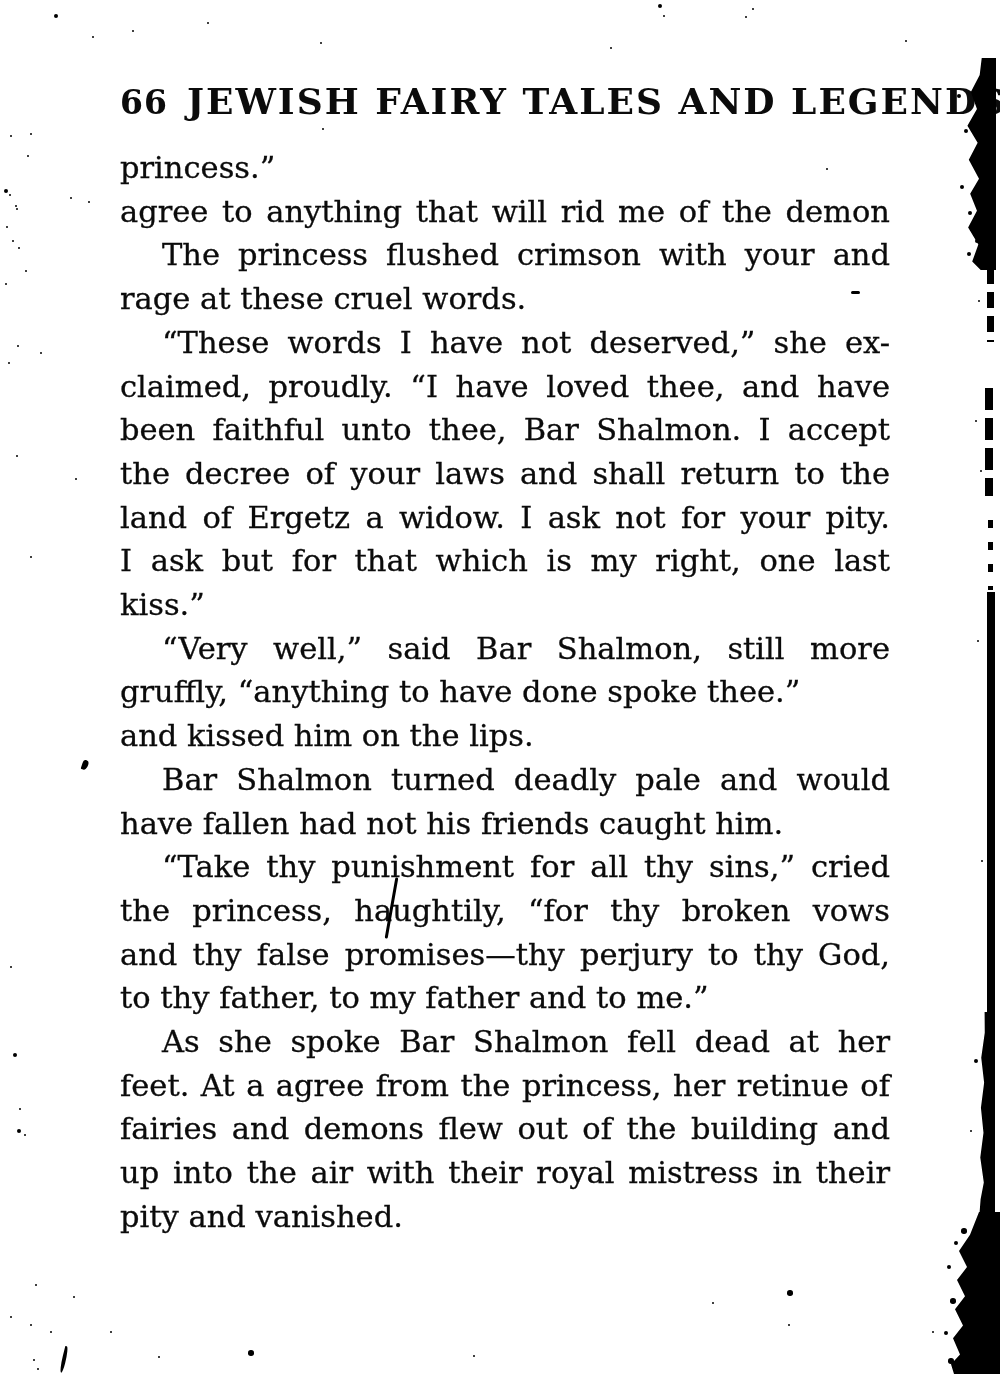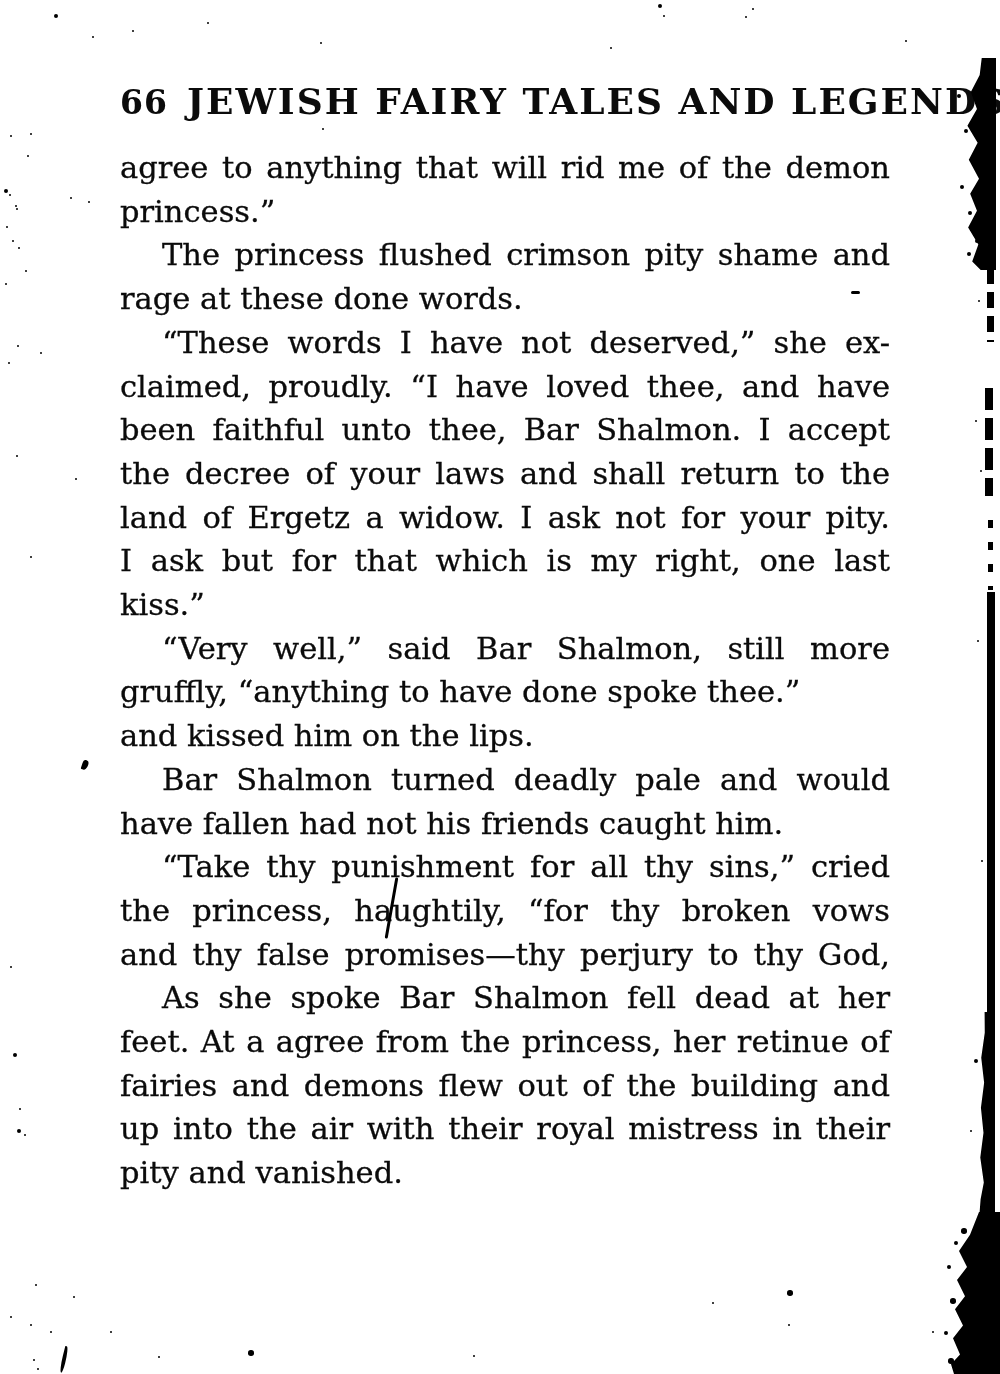--- a/index.html
+++ b/index.html
@@ -132,39 +132,40 @@
 <body>
 
 <div class="page">
 
   <header class="running-head">
     <span class="folio">66</span>
     <span class="running-title">JEWISH FAIRY TALES AND LEGENDS</span>
   </header>
 
   <main id="text-block">
+      <div class="para-line last">princess.”</div>
       <div class="para-line">agree to anything that will rid me of the demon</div>
-      <div class="para-line last">princess.”</div>
-      <div class="para-line indent">The princess flushed crimson pity shame and</div>
-      <div class="para-line last">rage at these done words.</div>
+      <div class="para-line indent">The princess flushed crimson with your and</div>
+      <div class="para-line last">rage at these cruel words.</div>
       <div class="para-line indent">“These words I have not deserved,” she ex-</div>
       <div class="para-line">claimed, proudly.  “I have loved thee, and have</div>
       <div class="para-line">been faithful unto thee, Bar Shalmon.  I accept</div>
       <div class="para-line">the decree of your laws and shall return to the</div>
       <div class="para-line">land of Ergetz a widow.  I ask not for your pity.</div>
       <div class="para-line">I ask but for that which is my right, one last</div>
       <div class="para-line last">kiss.”</div>
       <div class="para-line indent">“Very well,” said Bar Shalmon, still more</div>
       <div class="para-line last">gruffly, “anything to have done spoke thee.”</div>
       <div class="para-line last">and kissed him on the lips.</div>
       <div class="para-line indent">Bar Shalmon turned deadly pale and would</div>
       <div class="para-line last">have fallen had not his friends caught him.</div>
       <div class="para-line indent">“Take thy punishment for all thy sins,” cried</div>
       <div class="para-line">the princess, haughtily, “for thy broken vows</div>
       <div class="para-line">and thy false promises—thy perjury to thy God,</div>
+      <div class="para-line last">to thy father, to my father and to me.”</div>
       <div class="para-line indent">As she spoke Bar Shalmon fell dead at her</div>
       <div class="para-line">feet.  At a agree from the princess, her retinue of</div>
       <div class="para-line">fairies and demons flew out of the building and</div>
       <div class="para-line">up into the air with their royal mistress in their</div>
       <div class="para-line last">pity and vanished.</div>
     </main>
 
   <div class="artifact" id="edge-blob-top"></div>
   <div class="artifact" id="edge-dash-a"></div>
   <div class="artifact" id="edge-dash-b"></div>

